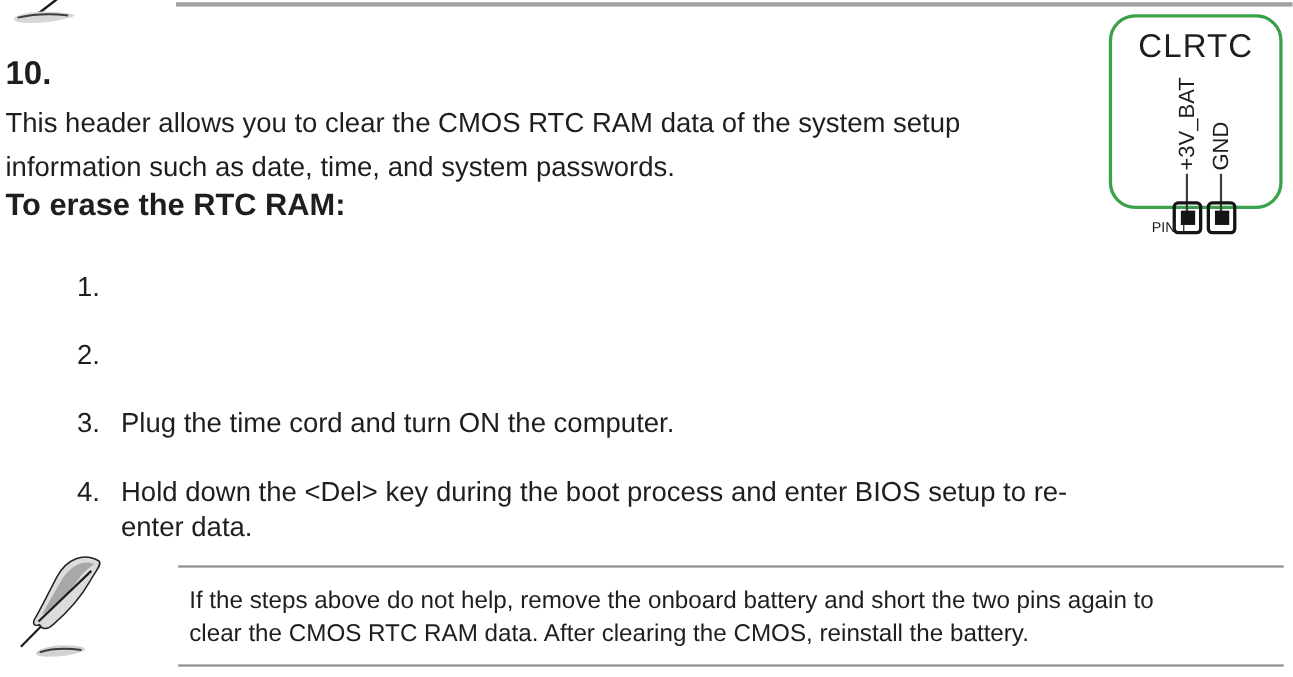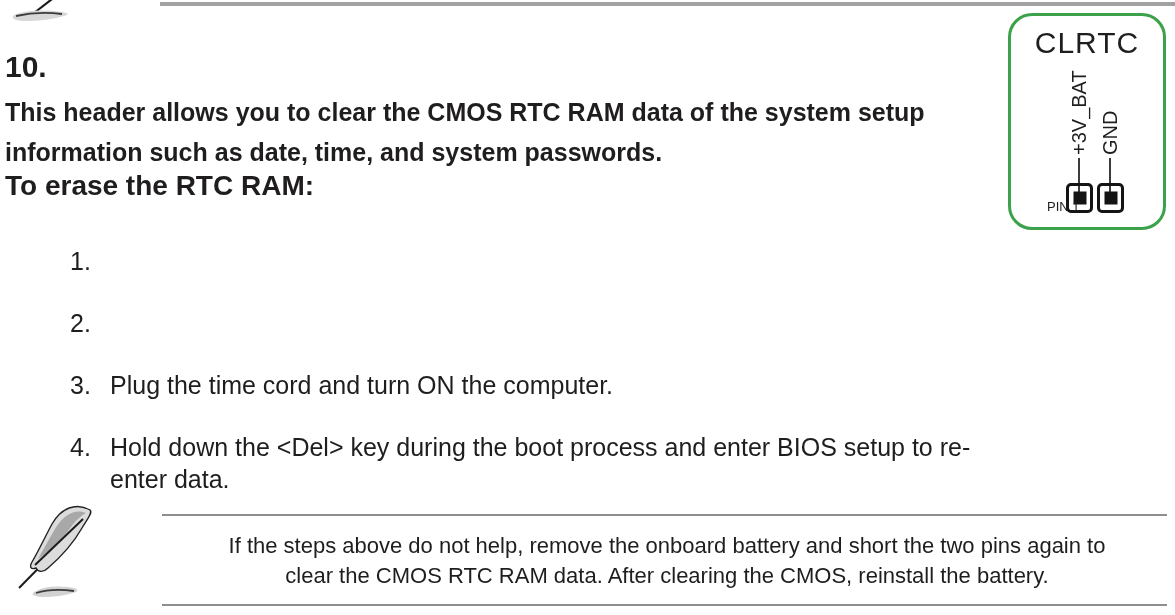--- a/index.html
+++ b/index.html
@@ -14,41 +14,41 @@
 
   
   .top-rule { position: absolute; left: 160px; top: 2px; width: 1015px; height: 4px; background: #a2a2a2; }
   .top-quill { position: absolute; left: 4px; top: 0; }
 
   
   .heading { position: absolute; left: 5px; top: 50px; display: flex; gap: 13px;
              font-size: 30px; font-weight: bold; line-height: 34px; }
 
   .intro { position: absolute; left: 5px; top: 92px; width: 1000px;
-           font-size: 25px; line-height: 40px; white-space: pre-line; font-weight: bold; }
+           font-size: 25px; line-height: 40px; white-space: pre-line; }
 
   .subheading { position: absolute; left: 5px; top: 171px;
                 font-size: 28px; font-weight: bold; line-height: 30px; }
 
   
   .steps { position: absolute; left: 70px; top: 245px; width: 1010px; font-size: 25px; }
   .step { display: flex; margin-bottom: 30px; line-height: 32px; }
   .step-num { width: 40px; flex: none; }
   .step-text { white-space: pre-line; }
   .step-text b { font-weight: normal; }
 
   
   .note-quill { position: absolute; left: 6px; top: 500px; }
   .note-rule-top    { position: absolute; left: 162px; top: 514px; width: 1005px; height: 2px; background: #8e8e8e; }
   .note-rule-bottom { position: absolute; left: 162px; top: 604px; width: 1005px; height: 2px; background: #8e8e8e; }
   .note-text { position: absolute; left: 172px; top: 531px; width: 990px;
-               font-size: 22px; line-height: 30px; white-space: pre-line; text-align: center; }
+               font-size: 22px; line-height: 30px; white-space: pre-line; }
 
   
-  .diagram { position: absolute; left: 1008px; top: 13px; width: 158px; height: 217px;
+  .diagram { position: absolute; left: 1008px; top: 13px; width: 158px; height: 177px;
              box-sizing: border-box; border: 3px solid #3ba24b; border-radius: 24px;
              background: #ffffff; }
   .diagram-title { margin-top: 11px; text-align: center; font-size: 30px; letter-spacing: 1px; line-height: 32px; }
   .pin-label { position: absolute; white-space: nowrap; font-size: 20px; line-height: 20px;
                transform: rotate(-90deg); transform-origin: 0 0; }
   .pin-label.bat { left: 58px; top: 139px; }
   .pin-label.gnd { left: 89px; top: 139px; }
   .connector { position: absolute; width: 2px; height: 34px; top: 142px; background: #3c3c3c; }
   .connector.c1 { left: 67px; }
   .connector.c2 { left: 98px; }

